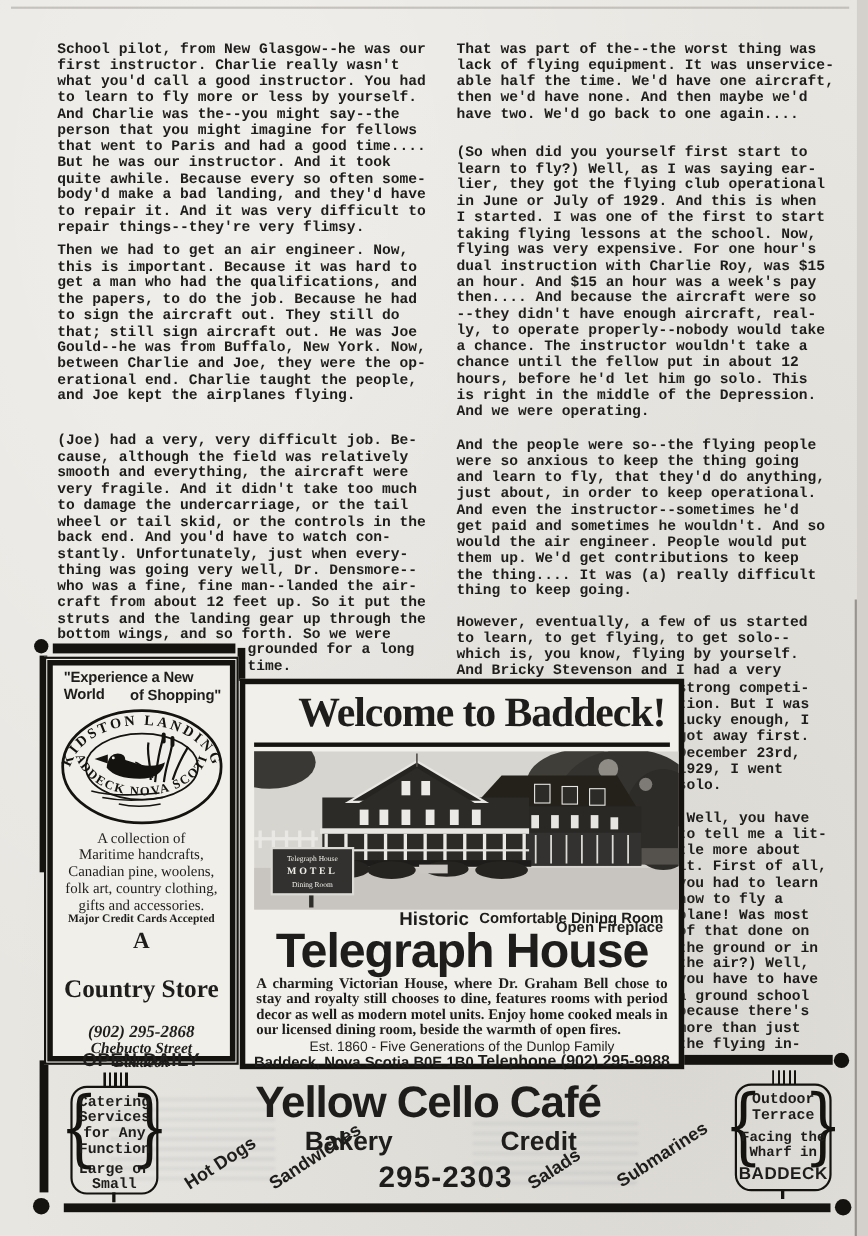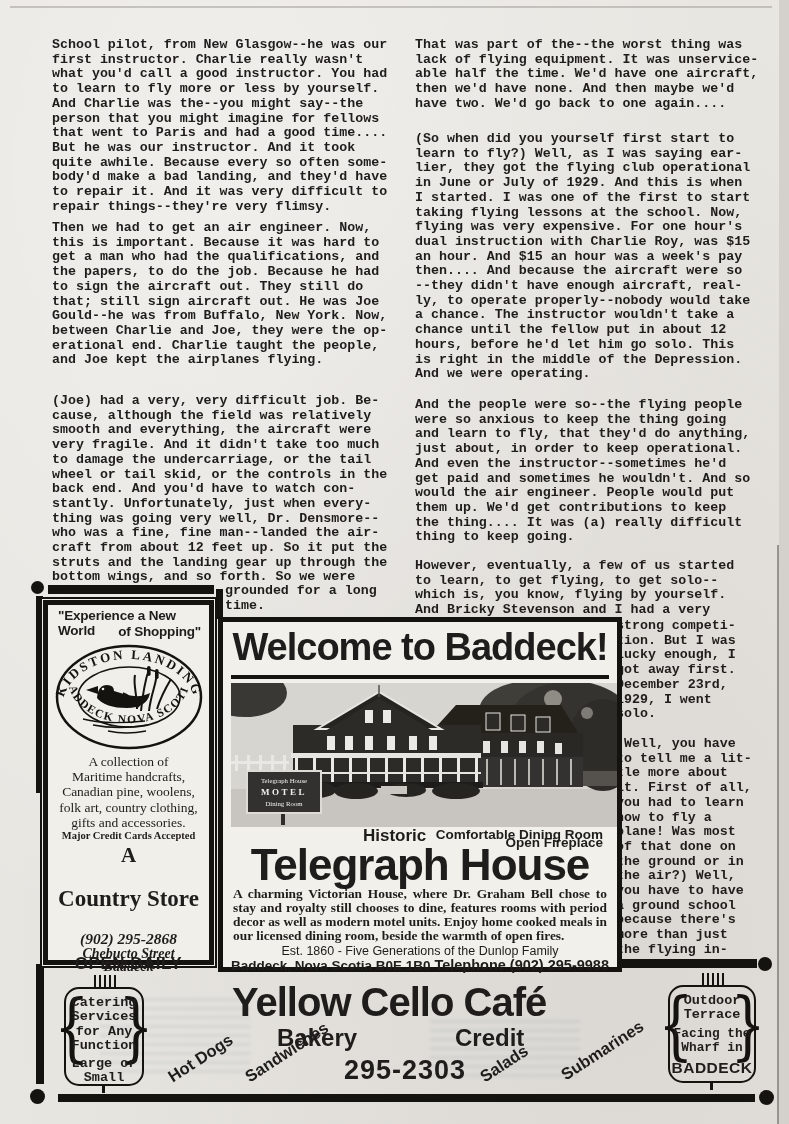--- a/index.html
+++ b/index.html
@@ -205,21 +205,21 @@
     <div class="abs ctr kid-serif" style="left:0;top:231px;font-weight:bold;font-size:10.5px;">Major Credit Cards Accepted</div>
     <div class="abs ctr kid-serif" style="left:0;top:244px;font-weight:bold;font-size:21px;">A</div>
     <div class="abs ctr kid-serif" style="left:0;top:287px;font-weight:bold;font-size:23px;">Country Store</div>
     <div class="abs ctr" style="left:0;top:308px;font-weight:bold;font-size:17px;letter-spacing:.5px;margin-top:47px;">OPEN DAILY</div>
     <div class="abs ctr kid-serif" style="left:0;top:331px;font-weight:bold;font-style:italic;font-size:15.5px;">(902) 295-2868</div>
     <div class="abs ctr kid-serif" style="left:0;top:347px;font-weight:bold;font-style:italic;font-size:14px;">Chebucto Street</div>
     <div class="abs ctr kid-serif" style="left:0;top:360px;font-weight:bold;font-style:italic;font-size:14px;">Baddeck</div>
   </div>
 
   <div class="abs telegraph">
-    <div class="abs ctr tele-headline" style="left:0;">Welcome to Baddeck!</div>
+    <div class="abs ctr tele-headline" style="left:18px;font-family:Liberation Serif, serif;">Welcome to Baddeck!</div>
     <div class="abs rule" style="left:8px;right:8px;top:53px;height:4px;"></div>
 
     <svg class="abs" style="left:8px;top:61px;" width="386" height="144" viewBox="0 0 386 144">
       <rect width="386" height="144" fill="#d7d5d0"></rect>
       <rect y="106" width="386" height="38" fill="#c8c5c0"></rect>
       <ellipse cx="14" cy="10" rx="42" ry="24" fill="#3a3834"></ellipse>
       <ellipse cx="300" cy="28" rx="52" ry="30" fill="#403e39"></ellipse>
       <ellipse cx="340" cy="40" rx="62" ry="42" fill="#35332f"></ellipse>
       <ellipse cx="372" cy="62" rx="36" ry="46" fill="#2e2c29"></ellipse>
       <circle cx="322" cy="16" r="9" fill="#8f8c86"></circle>

